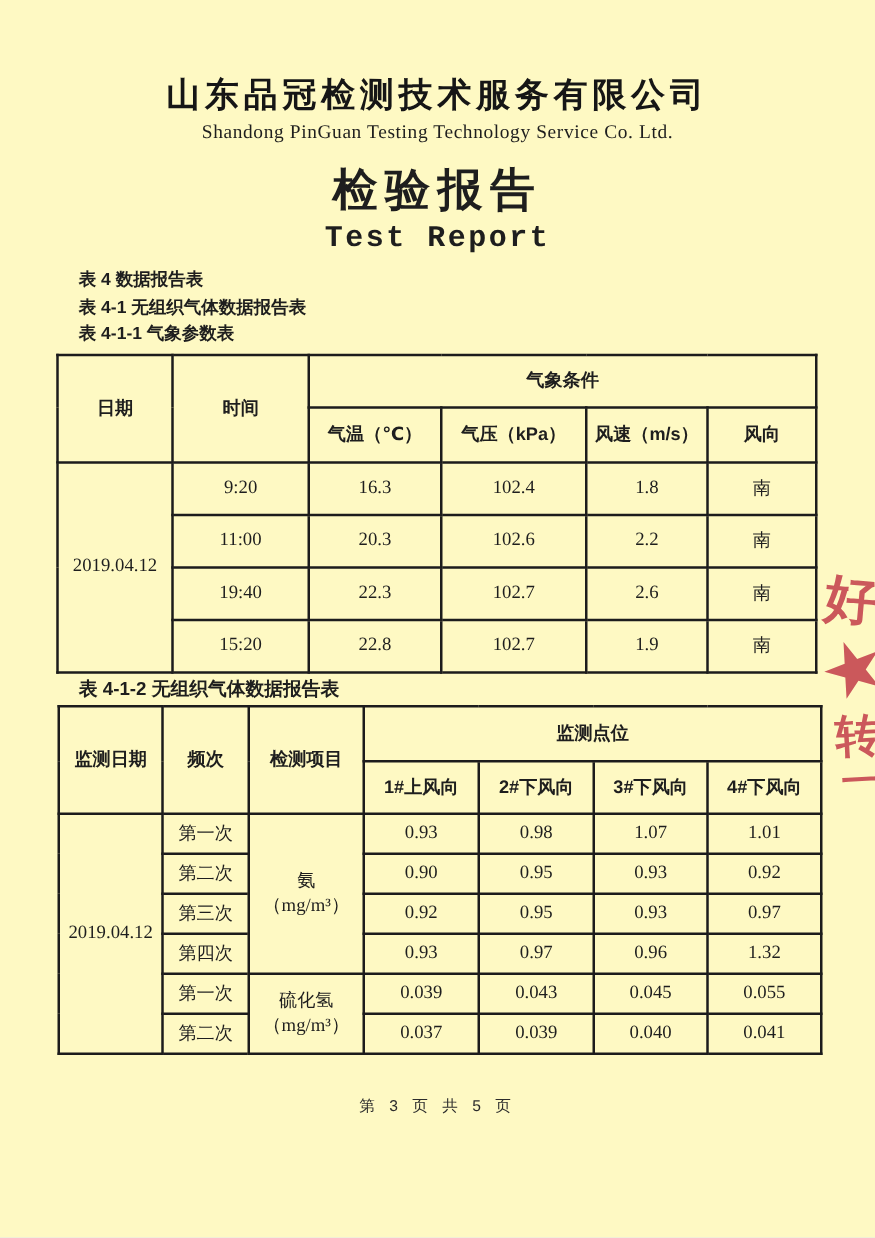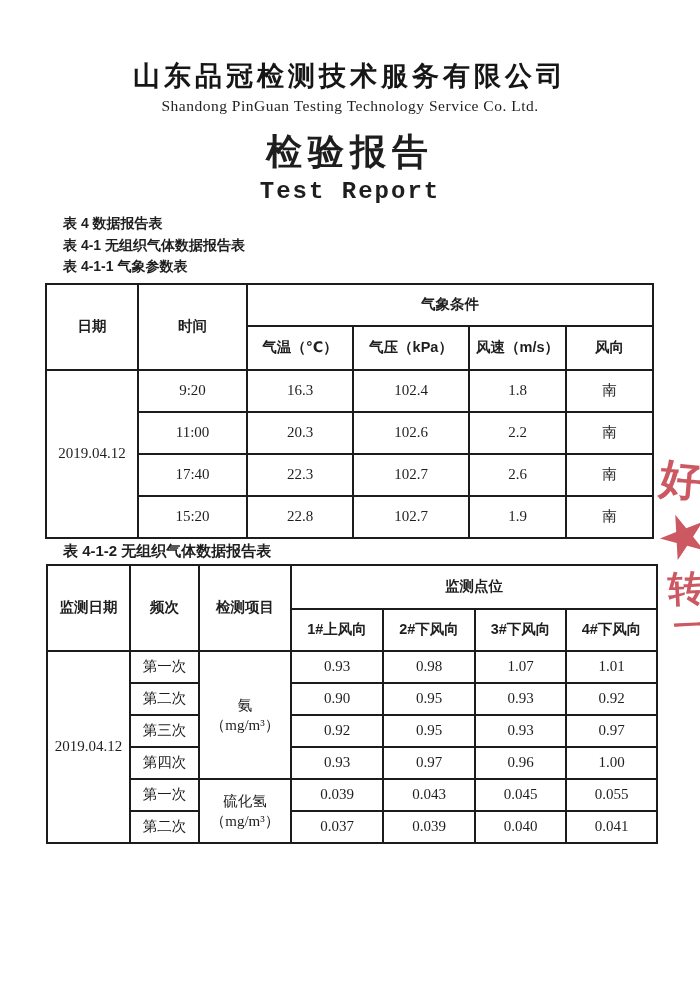--- a/index.html
+++ b/index.html
@@ -2,21 +2,21 @@
 <html lang="zh"><head>
 <meta charset="utf-8">
 <style>
   * { margin: 0; padding: 0; box-sizing: border-box; }
   html, body { background: #e8e8e8; }
   .page {
     position: relative;
     width: 700px;
     height: 990px;
     margin: 0 auto;
-    background: #ffffff;
+    background: #fef9c3;
     color: #1e1e1e;
     overflow: hidden;
     font-family: "Liberation Serif", "DejaVu Serif", serif;
   }
   
   .header { padding-top: 58px; text-align: center; }
   .company-cn {
     font-family: "Liberation Sans", "DejaVu Sans", sans-serif;
     font-size: 27px;
     font-weight: bold;
@@ -184,21 +184,21 @@
       <td class="cjk">南</td>
     </tr>
     <tr class="d">
       <td class="num">11:00</td>
       <td class="num">20.3</td>
       <td class="num">102.6</td>
       <td class="num">2.2</td>
       <td class="cjk">南</td>
     </tr>
     <tr class="d">
-      <td class="num">17:40</td>
+      <td class="num">19:40</td>
       <td class="num">22.3</td>
       <td class="num">102.7</td>
       <td class="num">2.6</td>
       <td class="cjk">南</td>
     </tr>
     <tr class="d">
       <td class="num">15:20</td>
       <td class="num">22.8</td>
       <td class="num">102.7</td>
       <td class="num">1.9</td>
@@ -256,21 +256,21 @@
       <td class="num">0.92</td>
       <td class="num">0.95</td>
       <td class="num">0.93</td>
       <td class="num">0.97</td>
     </tr>
     <tr class="d">
       <td class="cjk">第四次</td>
       <td class="num">0.93</td>
       <td class="num">0.97</td>
       <td class="num">0.96</td>
-      <td class="num">1.00</td>
+      <td class="num">1.32</td>
     </tr>
     <tr class="d">
       <td class="cjk">第一次</td>
       <td rowspan="2" class="item-cell">
         <div class="cjk">硫化氢</div>
         <div class="num">（mg/m³）</div>
       </td>
       <td class="num">0.039</td>
       <td class="num">0.043</td>
       <td class="num">0.045</td>
@@ -279,20 +279,21 @@
     <tr class="d">
       <td class="cjk">第二次</td>
       <td class="num">0.037</td>
       <td class="num">0.039</td>
       <td class="num">0.040</td>
       <td class="num">0.041</td>
     </tr>
   </tbody>
     </table>
 
+  <div class="footer">第 3 页 共 5 页</div>
 
   <div class="stamp" id="stamp" style="color: rgb(197, 66, 77);">
     <span class="s-char-top">好</span>
     <span class="s-star">★</span>
     <span class="s-char-bottom">转</span>
     <span class="s-dash">一</span>
   </div>
 
 </div>
 

